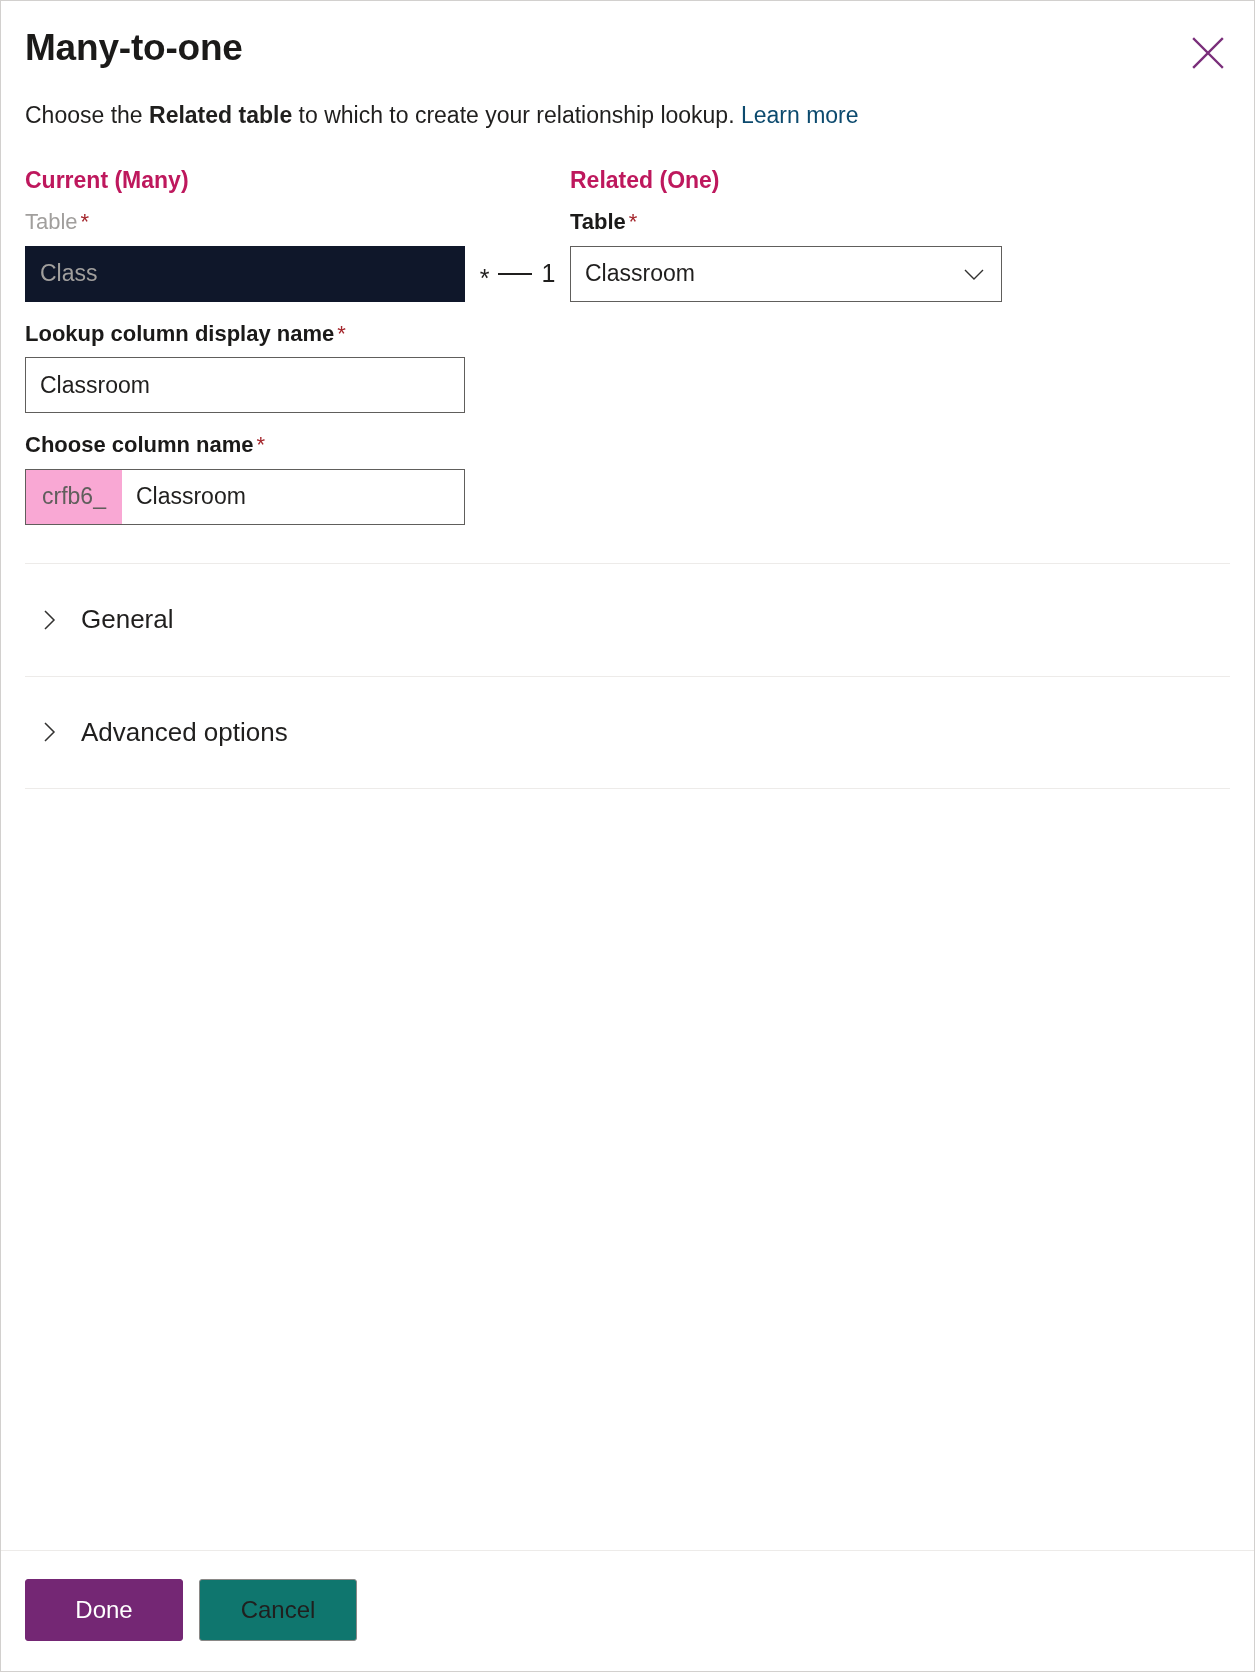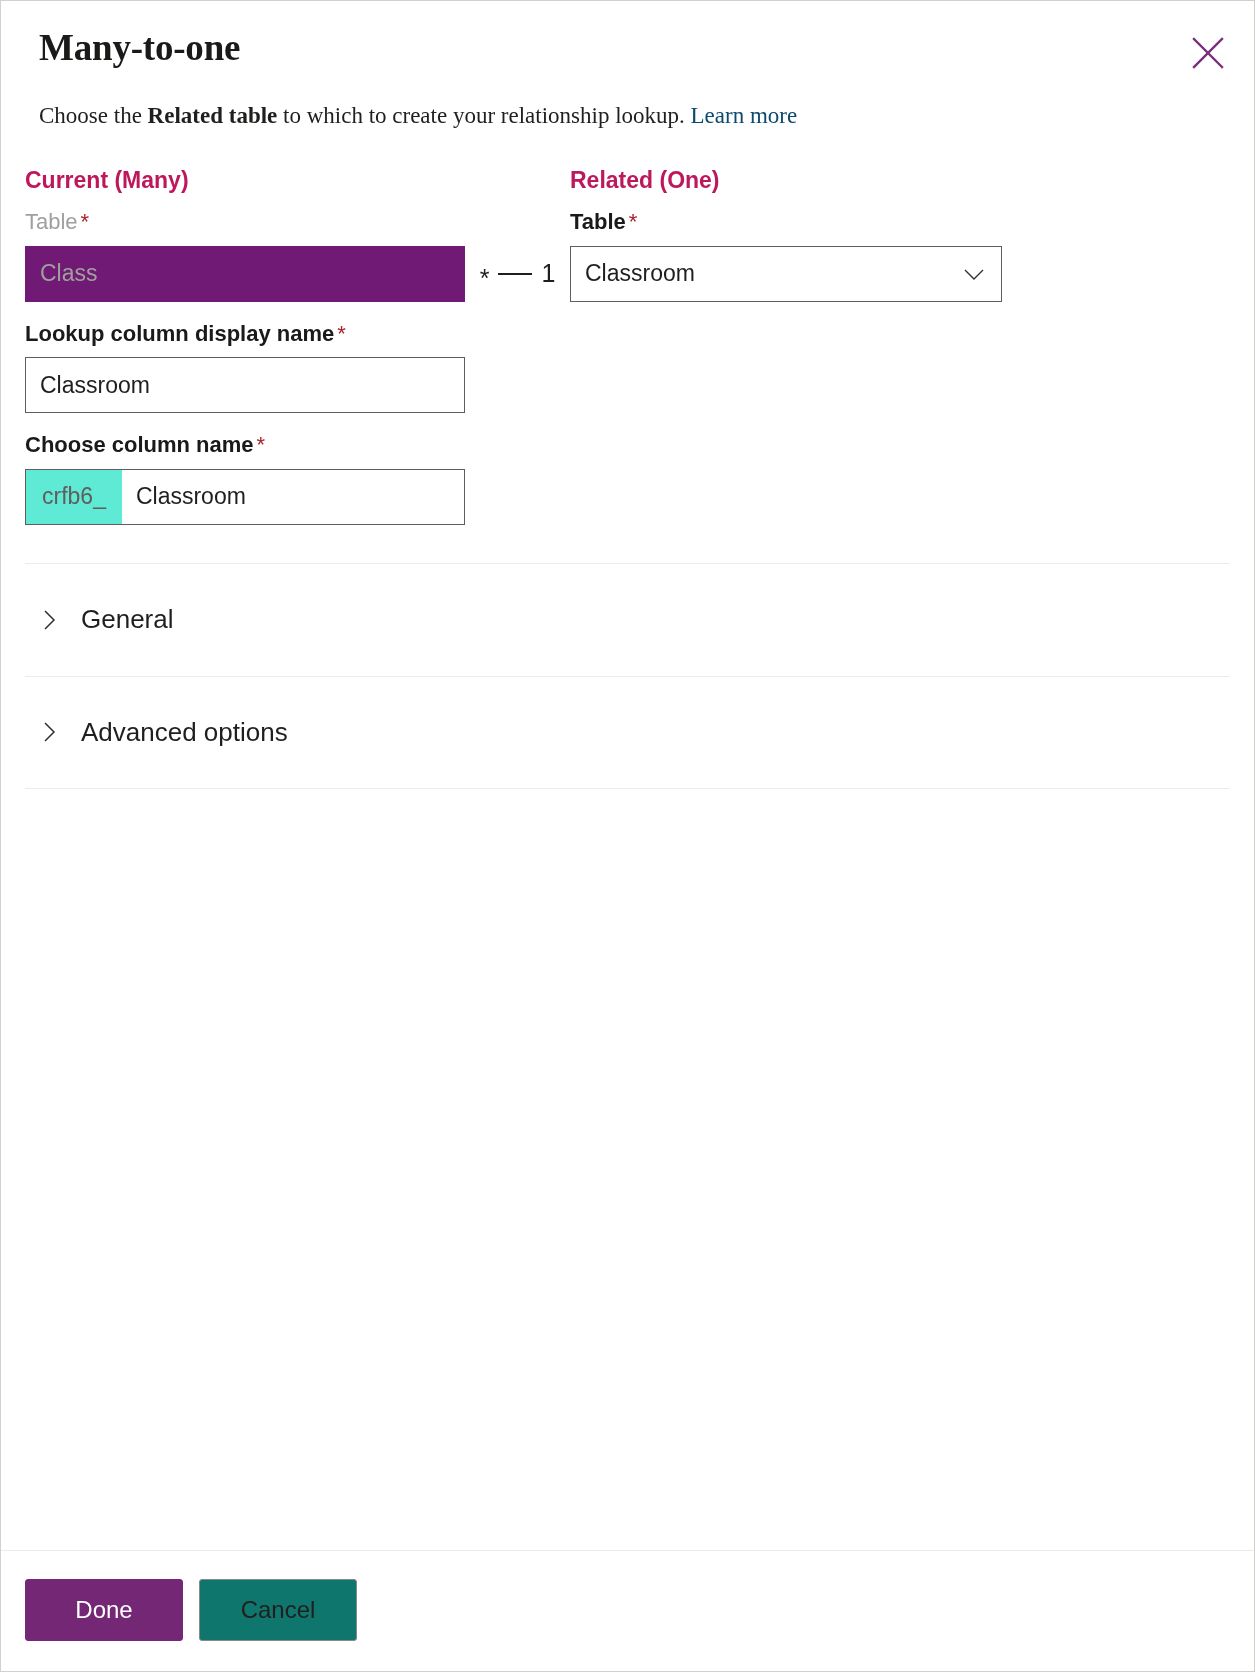--- a/index.html
+++ b/index.html
@@ -22,22 +22,21 @@
     border: 1px solid #d2d0ce;
     display: flex;
     flex-direction: column;
     overflow: hidden;
   }
 
   
   .panel-header {
     position: relative;
     flex: 0 0 auto;
-    padding: 26px 24px 0 38px;
-    font-family: Liberation Serif, serif;
+    padding: 26px 24px 0 24px;
   }
   .panel-title {
     font-size: 37px;
     font-weight: 700;
     letter-spacing: -0.2px;
     line-height: 1.15;
     color: #1b1a19;
     margin: 0;
   }
   .close-button {
@@ -119,41 +118,41 @@
     background: #ffffff;
     display: flex;
     align-items: center;
     padding: 0 14px;
     font-size: 23px;
     color: #201f1e;
     cursor: text;
   }
   .textbox.disabled {
     border-color: transparent;
-    background: #701a75;
+    background: #0f172a;
     color: #a19f9d;
     cursor: default;
   }
 
   
   .prefixbox {
     box-sizing: border-box;
     width: 440px;
     height: 56px;
     border: 1px solid #605e5c;
     background: #ffffff;
     display: flex;
     align-items: stretch;
     overflow: hidden;
   }
   .prefixbox .prefix {
     display: flex;
     align-items: center;
     justify-content: center;
-    background: #5eead4;
+    background: #f9a8d4;
     color: #605e5c;
     font-size: 23px;
     padding: 0 16px;
     min-width: 78px;
     box-sizing: border-box;
   }
   .prefixbox .entry {
     flex: 1 1 auto;
     display: flex;
     align-items: center;

